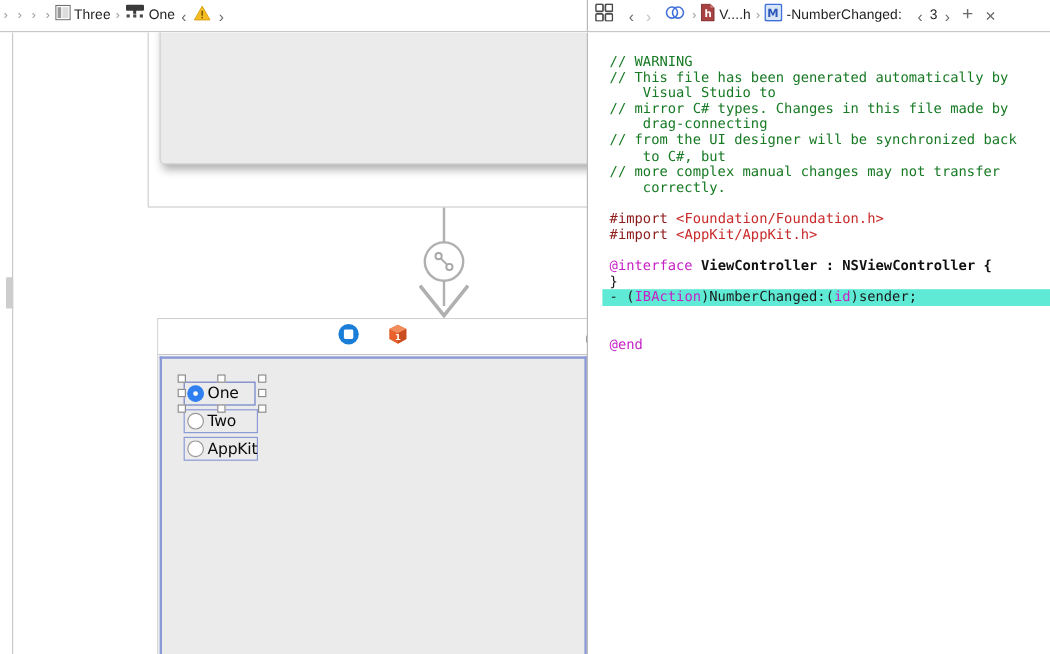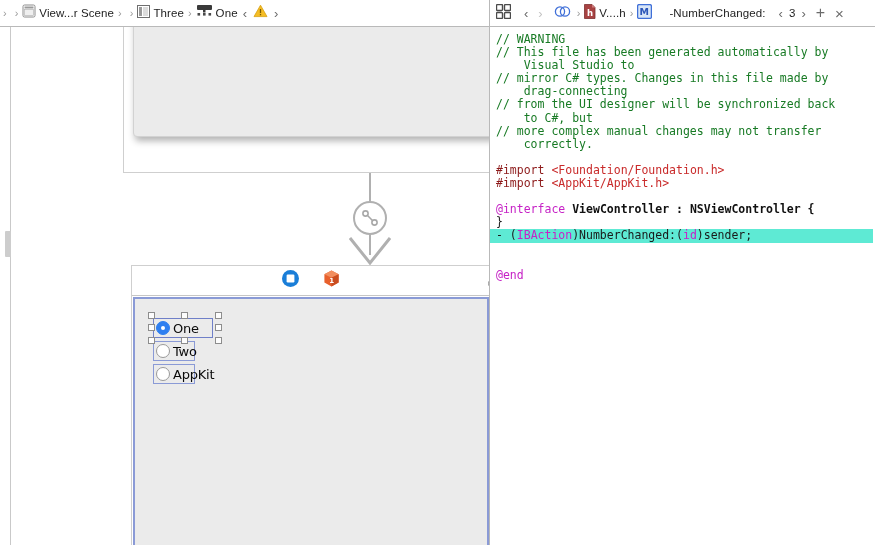--- a/index.html
+++ b/index.html
@@ -196,21 +196,21 @@
     left: 18px; top: 19px;
   }
   .radio-row {
     position: relative;
     display: flex;
     align-items: center;
     height: 20px;
     margin-bottom: 3px;
     border: 1px solid #8a9ad6;
     box-sizing: border-box;
-    width: 42px;
+    width: 62px;
     padding-left: 2px;
     background: transparent;
   }
   .radio-row.selected {
     border-color: #6f7fc8;
     width: 60px;
   }
   .radio-label {
     font-size: 13px;
     color: #0a0a0a;
@@ -251,21 +251,21 @@
 
   
   .editor-pane {
     position: absolute;
     left: 490px; top: 27px;
     width: 385px; height: 518px;
     background: #ffffff;
     overflow: hidden;
   }
   .code {
-    margin: 0;
+    margin: 12px;
     padding: 6px 0 0 6px;
     font-family: "DejaVu Sans Mono", monospace;
     font-size: 11.5px;
     line-height: 13.1px;
     white-space: pre;
     color: #1a1a1a;
   }
   .cm { color: #177a24; }
   .pp { color: #8d1a1a; }
   .str { color: #c92a2a; }
@@ -284,30 +284,20 @@
 
 <div class="app">
 
   <div class="topbar">
 
     <div class="jump-bar">
       <span class="sep first">›</span>
 
       <span class="sep">›</span>
 
-      <div class="crumb">
-        <span class="ic">
-          <svg width="14" height="14" viewBox="0 0 14 14">
-            <rect x="1" y="1" width="12" height="12" rx="1.5" fill="#ffffff" stroke="#8c8c8c" stroke-width="1"></rect>
-            <rect x="2.5" y="2.5" width="9" height="2" fill="#9a9a9a"></rect>
-            <rect x="2.5" y="5.5" width="9" height="6" fill="#efefef" stroke="#b5b5b5" stroke-width="0.7"></rect>
-          </svg>
-        </span>
-        <span class="crumb-label">View...r Scene</span>
-      </div>
       <span class="sep">›</span>
 
       <span class="sep">›</span>
 
       <div class="crumb">
         <span class="ic">
           <svg width="13" height="13" viewBox="0 0 13 13">
             <rect x="0.5" y="0.5" width="12" height="12" fill="#ffffff" stroke="#6f6f6f" stroke-width="1"></rect>
             <rect x="2" y="2" width="3" height="9" fill="#9a9a9a"></rect>
             <rect x="6" y="2" width="5" height="9" fill="#dcdcdc"></rect>
@@ -370,21 +360,21 @@
       </span>
       <span class="crumb-label">V....h</span>
       <span class="sep">›</span>
 
       <span class="ic">
         <svg width="15" height="15" viewBox="0 0 15 15">
           <rect x="0.6" y="0.6" width="13.8" height="13.8" rx="1.5" fill="#d9e6f7" stroke="#3f6fd8" stroke-width="1.3"></rect>
           <text x="2.4" y="11.3" font-family="DejaVu Sans, sans-serif" font-size="9.5" font-weight="bold" fill="#2c56b8">M</text>
         </svg>
       </span>
-      <span class="crumb-label" style="margin-left:17px;">-NumberChanged:</span>
+      <span class="crumb-label" style="margin-left:3px;">-NumberChanged:</span>
 
       <span class="chev" style="margin-left:8px;">‹</span>
       <span class="crumb-label" style="margin:0 1px;">3</span>
       <span class="chev">›</span>
       <span class="chev" style="font-size:16px;">+</span>
       <span class="chev" style="font-size:15px;">×</span>
     </div>
   </div>
 
   <div class="canvas-pane">

